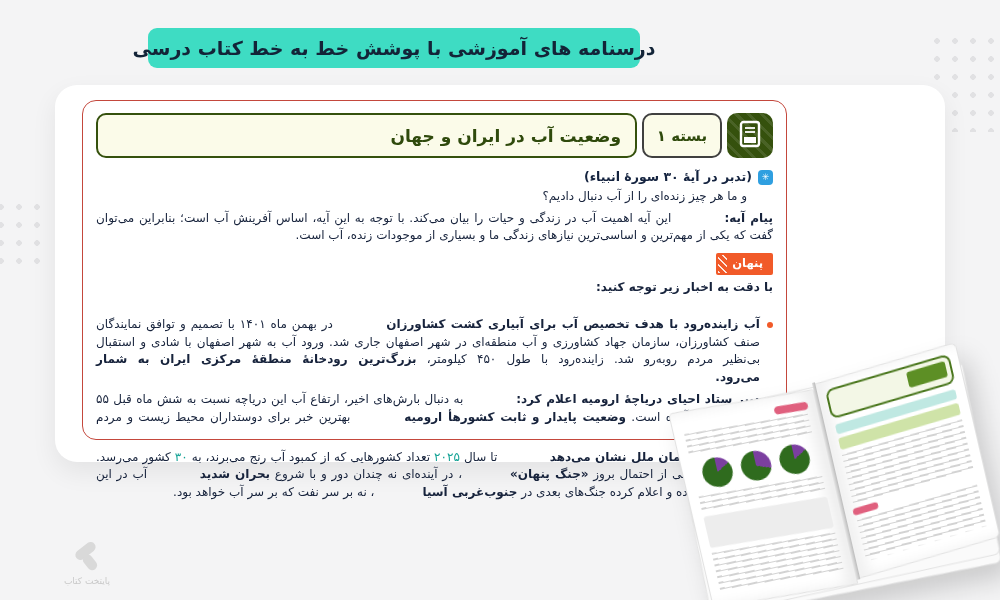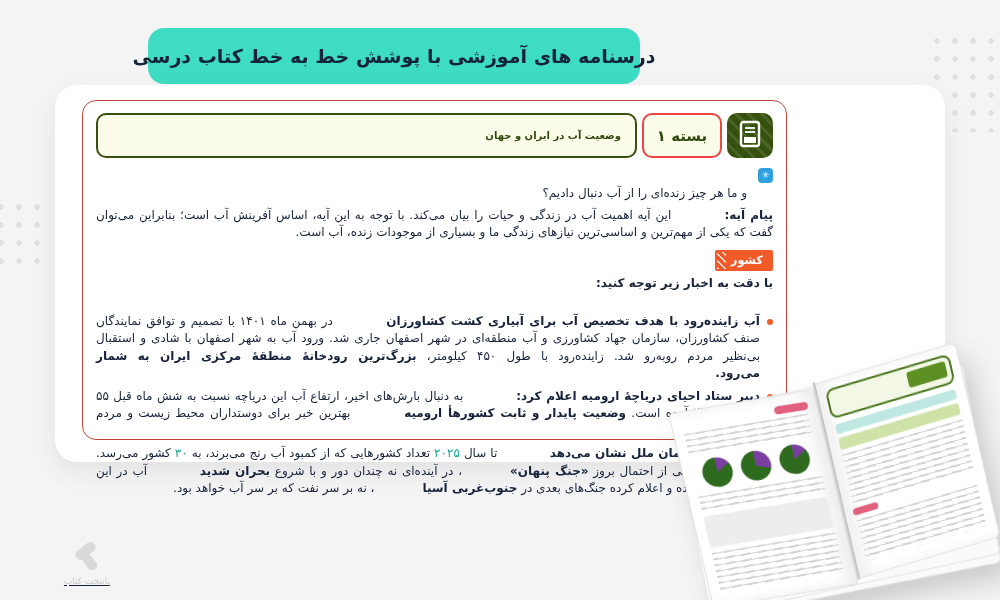--- a/index.html
+++ b/index.html
@@ -14,22 +14,22 @@
   .dots {
     position:absolute;
     background-image:radial-gradient(circle, #e1e1e3 2.6px, transparent 3px);
     background-size:18px 18px;
   }
   .dots-tr { right:-4px; top:32px; width:76px; height:100px; }
   .dots-left { left:-8px; top:198px; width:58px; height:76px; }
 
   
   .banner {
-    position:absolute; left:148px; top:28px; width:492px; height:56px;
-    background:#3edcc3; border-radius:16px;
+    position:absolute; left:148px; top:28px; width:492px; height:40px;
+    background:#3edcc3; border-radius:9px;
     display:flex; align-items:center; justify-content:center;
     font-size:19px; font-weight:bold; color:#132438;
     direction:rtl; white-space:nowrap;
   }
 
   
   .card {
     position:absolute; left:55px; top:85px; width:890px; height:377px;
     background:#ffffff; border-radius:22px;
     box-shadow:0 10px 26px rgba(0,0,0,0.07);
@@ -44,28 +44,28 @@
 
   
   .title-row { margin-top:12px; display:flex; gap:5px; height:45px; }
   .pkg-icon-box {
     width:46px; height:45px; flex:0 0 46px;
     background:#35510d; border-radius:10px;
     display:flex; align-items:center; justify-content:center;
     background-image:repeating-linear-gradient(45deg, rgba(255,255,255,.10) 0 3px, transparent 3px 9px);
   }
   .pkg-label-box {
-    flex:0 0 80px; background:#fbfbe9; border:2px solid #ef4444; border-radius:10px;
+    flex:0 0 80px; background:#fbfbe9; border:2px solid #404040; border-radius:10px;
     display:flex; align-items:center; justify-content:center;
     font-weight:bold; font-size:15px; color:#2f4a0c;
   }
   .lesson-title-box {
     flex:1; background:#fbfbe9; border:2px solid #35510d; border-radius:10px;
     display:flex; align-items:center; padding:0 14px;
-    font-weight:bold; font-size:10px; color:#2f4a0c;
+    font-weight:bold; font-size:17px; color:#2f4a0c;
   }
 
   
   .content { margin-top:10px; font-size:12px; line-height:1.46; }
   .verse-row { display:flex; align-items:center; gap:6px; font-weight:bold; font-size:12.5px; color:#14233f; }
   .verse-icon {
     width:15px; height:15px; flex:0 0 15px; background:#2f9fe0; border-radius:4px;
     color:#fff; font-size:9px; line-height:15px; text-align:center; font-weight:normal;
   }
   .translation { margin:2px 26px 4px 0; font-size:12px; }
@@ -85,21 +85,21 @@
   .news-intro { font-weight:bold; margin-top:4px; font-size:12px; }
 
   .news-list { list-style:none; margin-top:20px; }
   .news-list li { position:relative; padding-right:13px; text-align:justify; margin-bottom:5px; }
   .news-list li::before {
     content:""; position:absolute; right:0; top:6px;
     width:6px; height:6px; border-radius:50%; background:#f15a29;
   }
 
   
-  .watermark { position:absolute; left:48px; bottom:14px; width:78px; text-align:center;text-decoration:underline; }
+  .watermark { position:absolute; left:48px; bottom:14px; width:78px; text-align:center; }
   .wm-glyph { position:relative; width:36px; height:32px; margin:0 auto 3px; }
   .wm-glyph .s1 { position:absolute; left:5px; top:5px; width:23px; height:10px; background:#d9d9d9; border-radius:5px; transform:rotate(-38deg); }
   .wm-glyph .s2 { position:absolute; left:16px; top:13px; width:10px; height:17px; background:#d9d9d9; border-radius:5px; transform:rotate(-38deg); }
   .wm-label { font-size:9px; color:#c9c9c9; direction:rtl; }
 
   
   .book-wrap {
     position:absolute; right:12px; bottom:2px; width:302px; height:222px;
     transform:rotate(-13deg);
     filter:drop-shadow(8px 16px 12px rgba(0,0,0,.16));
@@ -166,28 +166,29 @@
       </div>
       <div class="lesson-title-box">
         <span>وضعیت آب در ایران و جهان</span>
       </div>
     </div>
 
     <div class="content">
 
       <div class="verse-row">
         <span class="verse-icon">✳</span>
+        <span>(تدبر در آیهٔ ۳۰ سورهٔ انبیاء)</span>
       </div>
       <div class="translation">و ما هر چیز زنده‌ای را از آب دنبال دادیم؟</div>
 
       <div class="message"><span class="seg-b">پیام آیه: </span><span class="seg-n">این آیه اهمیت آب در زندگی و حیات را بیان می‌کند. با توجه به این آیه، اساس آفرینش آب است؛ بنابراین می‌توان گفت که یکی از مهم‌ترین و اساسی‌ترین نیازهای زندگی ما و بسیاری از موجودات زنده، آب است.</span></div>
 
       <div>
         <span class="news-badge">
-          <span>کشور</span>
+          <span>پنهان</span>
         </span>
       </div>
       <div class="news-intro">با دقت به اخبار زیر توجه کنید:</div>
 
       <ul class="news-list">
         <li><span class="seg-b">آب زاینده‌رود با هدف تخصیص آب برای آبیاری کشت کشاورزان </span><span class="seg-n">در بهمن ماه ۱۴۰۱ با تصمیم و توافق نمایندگان صنف کشاورزان، سازمان جهاد کشاورزی و آب منطقه‌ای در شهر اصفهان جاری شد. ورود آب به شهر اصفهان با شادی و استقبال بی‌نظیر مردم روبه‌رو شد. زاینده‌رود با طول ۴۵۰ کیلومتر، </span><span class="seg-b">بزرگ‌ترین رودخانهٔ منطقهٔ مرکزی ایران به شمار می‌رود.</span></li>
         <li><span class="seg-b">دبیر ستاد احیای دریاچهٔ ارومیه اعلام کرد: </span><span class="seg-n">به دنبال بارش‌های اخیر، ارتفاع آب این دریاچه نسبت به شش ماه قبل ۵۵ سانتی‌متر بالا آمده است. </span><span class="seg-b">وضعیت پایدار و ثابت کشورهأ ارومیه </span><span class="seg-n">بهترین خبر برای دوستداران محیط زیست و مردم منطقه است.</span></li>
         <li><span class="seg-b">تحقیقات سازمان ملل نشان می‌دهد </span><span class="seg-n">تا سال </span><span class="seg-t">۲۰۲۵</span><span class="seg-n"> تعداد کشورهایی که از کمبود آب رنج می‌برند، به </span><span class="seg-t">۳۰</span><span class="seg-n"> کشور می‌رسد. این تحقیقات حتی از احتمال بروز </span><span class="seg-b">«جنگ پنهان»</span><span class="seg-n">، در آینده‌ای نه چندان دور و با شروع </span><span class="seg-b">بحران شدید</span><span class="seg-n"> آب در این کشورها خبر داده و اعلام کرده جنگ‌های بعدی در </span><span class="seg-b">جنوب‌غربی آسیا</span><span class="seg-n">، نه بر سر نفت که بر سر آب خواهد بود.</span></li>
       </ul>
 

